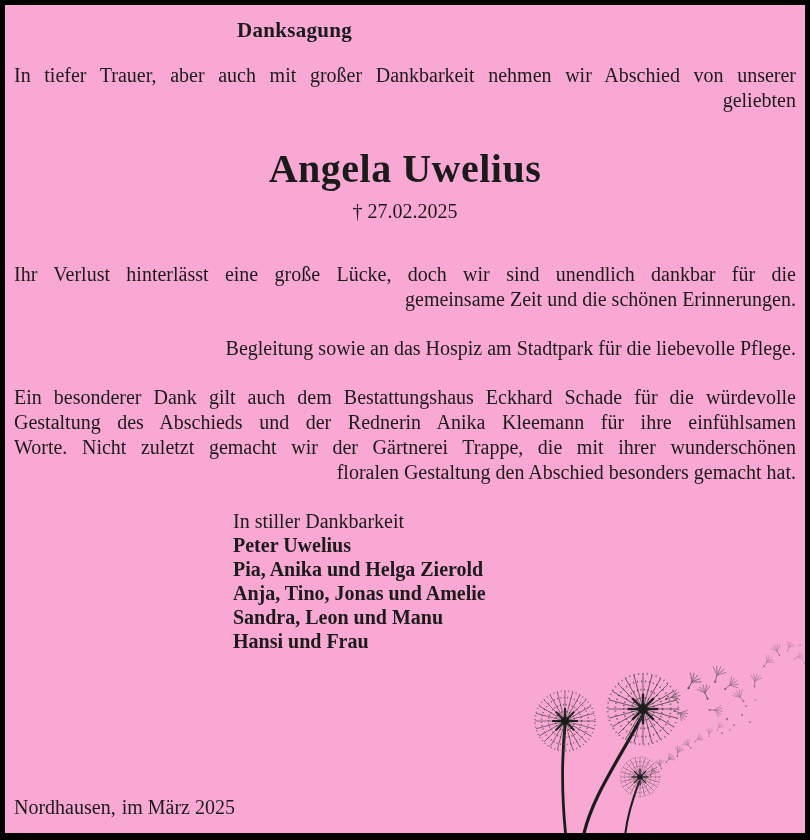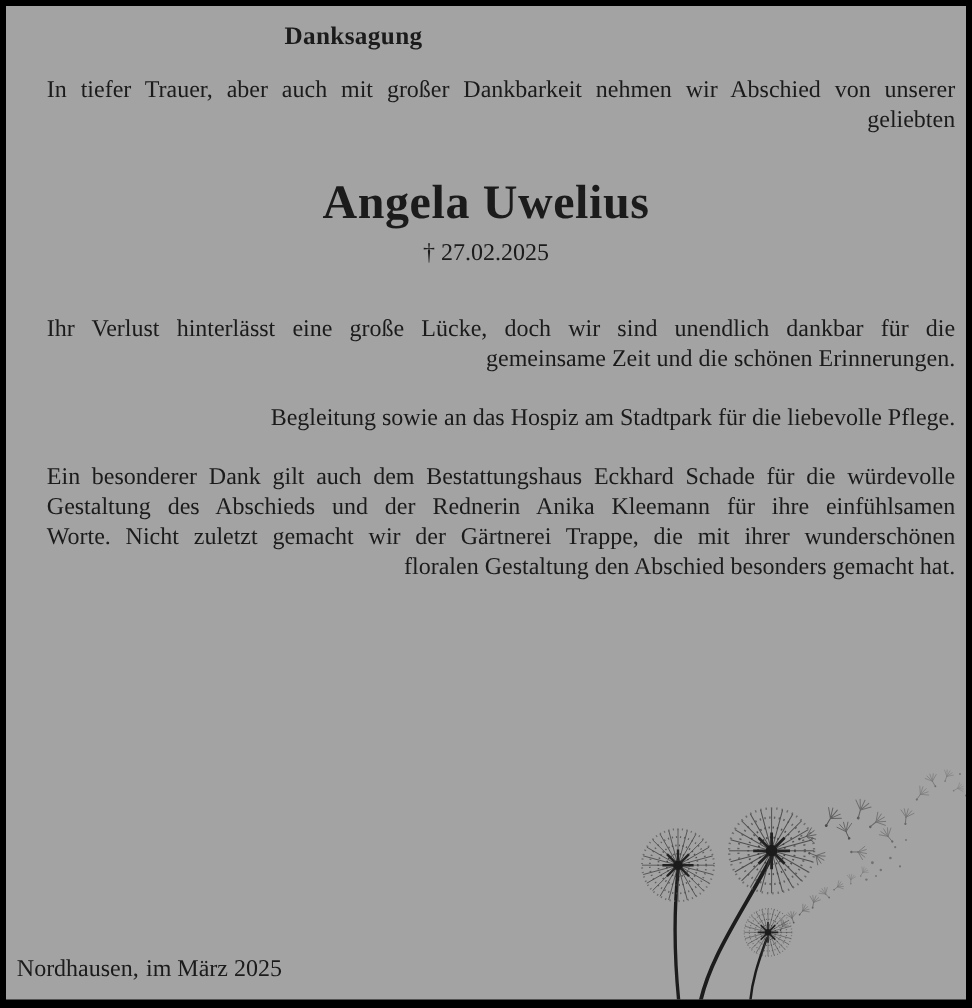--- a/index.html
+++ b/index.html
@@ -1,38 +1,38 @@
 <!DOCTYPE html>
 <html><head>
 <meta charset="utf-8">
 <style>
   html, body { margin: 0; padding: 0; background: #ffffff; }
   .page {
     position: relative;
     box-sizing: border-box;
     width: 810px;
     height: 840px;
-    background: #a3a3a3;
+    background: #f9a8d4;
     border: 5px solid #000000;
     border-bottom-width: 7px;
     padding: 13px 9px 0 9px;
     font-family: "Liberation Serif", "DejaVu Serif", serif;
     color: #1b1b1b;
     overflow: hidden;
   }
   .title {
     margin: 0 0 0 223px;
     font-size: 21px;
     font-weight: bold;
     line-height: 24px;
     letter-spacing: 0.3px;
   }
   .bodytext { font-size: 20px; line-height: 25px; }
   .intro { margin-top: 21px; }
-  .jl { text-align: justify; text-align-last: justify; margin-left: 25px; }
+  .jl { text-align: justify; text-align-last: justify; }
   .ll { text-align: right; }
   .name {
     margin-top: 30px;
     text-align: center;
     font-size: 40px;
     font-weight: bold;
     line-height: 52px;
     letter-spacing: 0.5px;
   }
   .ddate {
@@ -90,20 +90,28 @@
       <div class="ll">Begleitung sowie an das Hospiz am Stadtpark für die liebevolle Pflege.</div>
     </div>
     <div class="para">
       <div class="jl">Ein besonderer Dank gilt auch dem Bestattungshaus Eckhard Schade für die würdevolle</div>
       <div class="jl">Gestaltung des Abschieds und der Rednerin Anika Kleemann für ihre einfühlsamen</div>
       <div class="jl">Worte. Nicht zuletzt gemacht wir der Gärtnerei Trappe, die mit ihrer wunderschönen</div>
       <div class="ll">floralen Gestaltung den Abschied besonders gemacht hat.</div>
     </div>
   </div>
 
+  <div class="mourners">
+    <div class="lead">In stiller Dankbarkeit</div>
+    <div class="mname">Peter Uwelius</div>
+    <div class="mname">Pia, Anika und Helga Zierold</div>
+    <div class="mname">Anja, Tino, Jonas und Amelie</div>
+    <div class="mname">Sandra, Leon und Manu</div>
+    <div class="mname">Hansi und Frau</div>
+  </div>
 
   <div class="footer">
     <span class="city">Nordhausen,</span><span class="fdate">im März 2025</span>
   </div>
 
   <svg class="art" viewBox="0 0 310 223" xmlns="http://www.w3.org/2000/svg">
     <defs>
       <g id="dhead">
         <g stroke="#3f3f3f" stroke-width="0.7" opacity="0.85">
           <line y1="-30" y2="30"></line>

